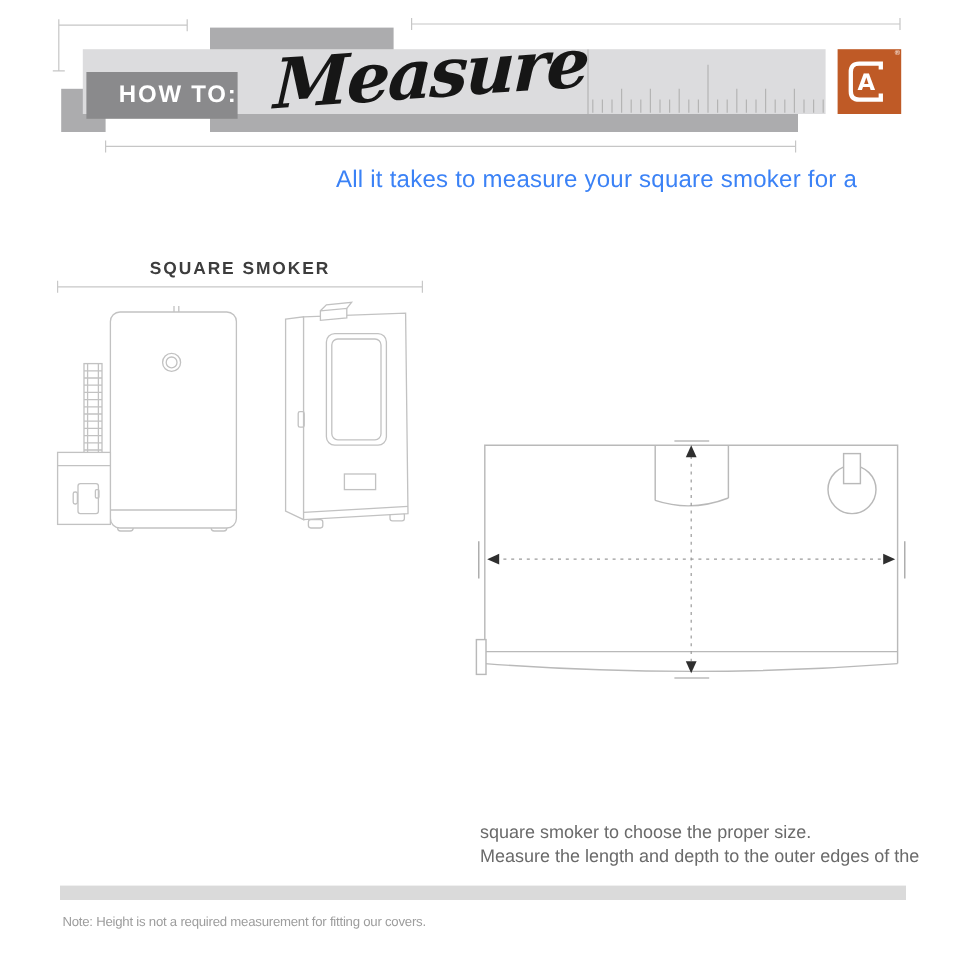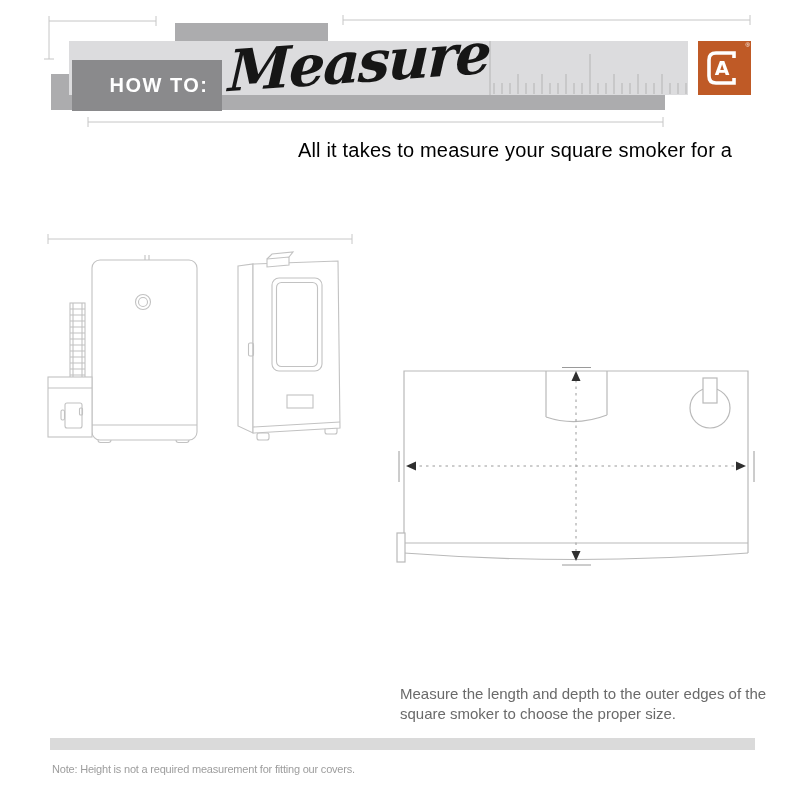--- a/index.html
+++ b/index.html
@@ -6,32 +6,32 @@
   .page{position:relative;width:800px;height:800px;background:#ffffff;overflow:hidden;
         font-family:"Liberation Sans",sans-serif;}
 
   
   .hdr-lines{position:absolute;left:0;top:0;z-index:0;}
   .blk{position:absolute;}
   .blk-top{left:175px;top:23px;width:153px;height:75px;background:#ACACAE;z-index:1;}
   .blk-left{left:51px;top:74px;width:37px;height:36px;background:#ACACAE;z-index:1;}
   .band-mid{left:175px;top:95px;width:490px;height:15px;background:#ACACAE;z-index:1;}
   .band-light{left:69px;top:41px;width:619px;height:54px;background:#DCDCDE;z-index:2;}
-  .howto{position:absolute;left:72px;top:60px;width:126px;height:51px;background:#8A8A8C;z-index:4;
-         display:flex;align-items:center;justify-content:center;padding-left:24px;}
+  .howto{position:absolute;left:72px;top:60px;width:126px;height:39px;background:#8A8A8C;z-index:4;
+         display:flex;align-items:center;justify-content:flex-end;}
   .howto span{color:#fff;font-weight:bold;font-size:20px;letter-spacing:1.5px;}
   .script-title{position:absolute;left:214px;top:28px;width:290px;text-align:center;z-index:5;
          font-family:"DejaVu Serif",serif;font-style:italic;font-weight:bold;font-size:57px;
          color:#161616;transform:rotate(-4deg) skewX(-6deg);letter-spacing:-2px;}
   .logo{position:absolute;left:698px;top:41px;width:53px;height:54px;background:#BF5A26;z-index:5;}
   .logo .reg{position:absolute;right:1px;top:1px;color:#fff;font-size:6px;line-height:6px;}
 
   
-  .intro{position:absolute;left:280px;top:138px;width:470px;text-align:center;z-index:3;
-         color:#000000;font-size:20px;line-height:24px;font-weight:300;letter-spacing:0.2px;}
+  .intro{position:absolute;left:280px;top:138px;width:470px;text-align:left;z-index:3;
+         color:#3b82f6;font-size:20px;line-height:24px;font-weight:300;letter-spacing:0.2px;}
   .intro sup{font-size:9px;}
 
   
   .sec-label{position:absolute;left:45px;top:216px;width:310px;text-align:center;
          color:#3D3D3D;font-size:14.5px;font-weight:bold;letter-spacing:1.6px;}
   .sec-line{position:absolute;left:40px;top:232px;}
 
   
   .smokers{position:absolute;left:35px;top:248px;}
   .cover{position:absolute;left:385px;top:360px;}
@@ -112,20 +112,21 @@
         <text x="24" y="34" text-anchor="middle" fill="#ffffff" font-size="19" font-weight="bold" font-family="DejaVu Sans, sans-serif">A</text>
       </svg>
       <span class="reg">®</span>
     </div>
   </header>
 
   <div class="intro">
     <span>All it takes to measure your square smoker for a</span><br>
   </div>
 
+  <div class="sec-label">SQUARE SMOKER</div>
   <svg class="sec-line" width="320" height="14">
     <g stroke="#C8C8C8" stroke-width="1">
         <path d="M8,2 V12 M8,7 H312 M312,2 V12"></path>
       </g>
   </svg>
 
   <svg class="smokers" width="330" height="205" viewBox="0 0 330 205">
     <g stroke="#C2C2C2" stroke-width="1.1" fill="none">
 
       <g>
@@ -189,20 +190,20 @@
     </g>
     <g fill="#2F2F2F" stroke="none">
       <polygon points="191,11 186.5,21 195.5,21"></polygon>
       <polygon points="191,201 186.5,191 195.5,191"></polygon>
       <polygon points="21,106 31,101.5 31,110.5"></polygon>
       <polygon points="361,106 351,101.5 351,110.5"></polygon>
     </g>
   </svg>
 
   <div class="caption">
+    <div>square smoker to choose the proper size.</div>
     <div>Measure the length and depth to the outer edges of the</div>
-    <div>square smoker to choose the proper size.</div>
   </div>
 
   <div class="foot-bar"></div>
   <div class="foot-note">Note: Height is not a required measurement for fitting our covers.</div>
 
 </div>
 
 </body></html>

